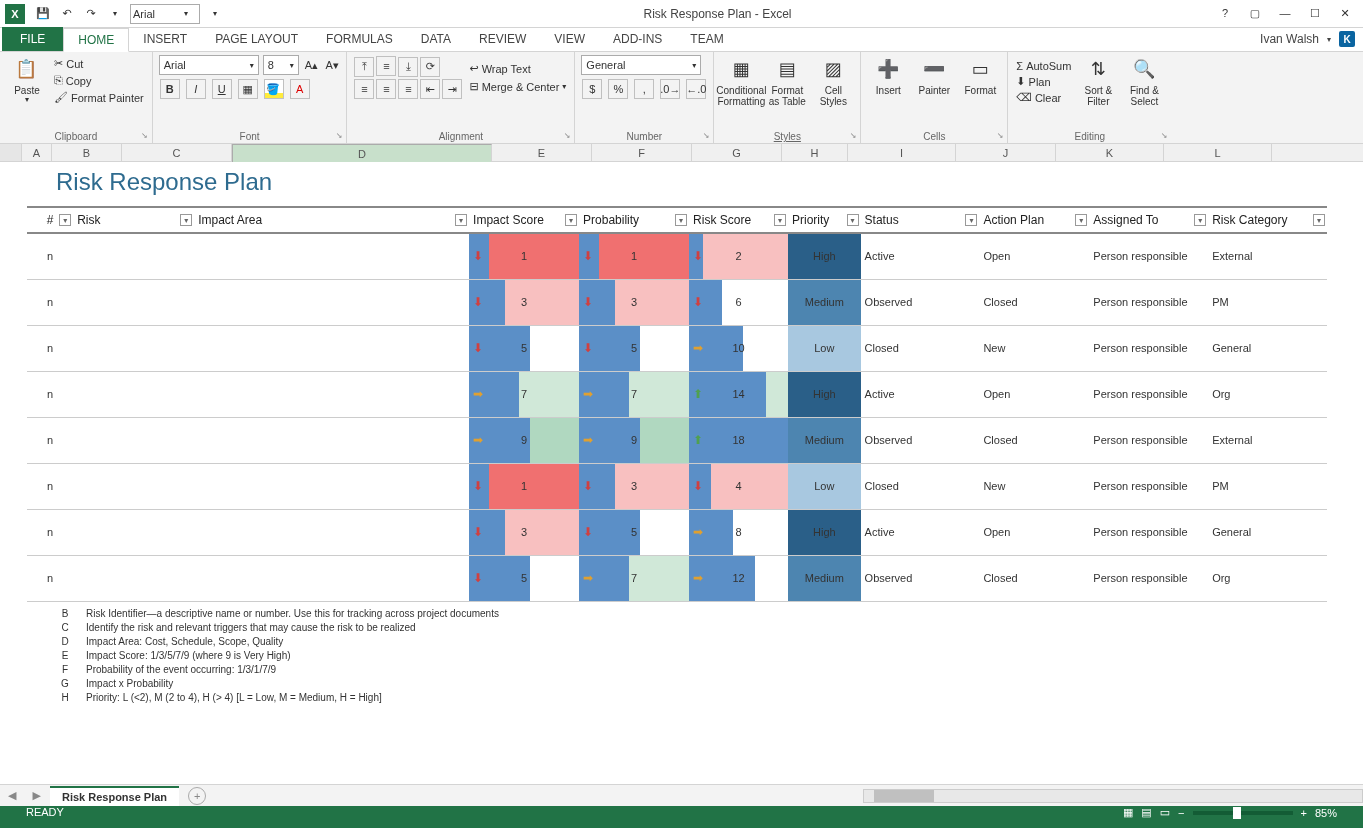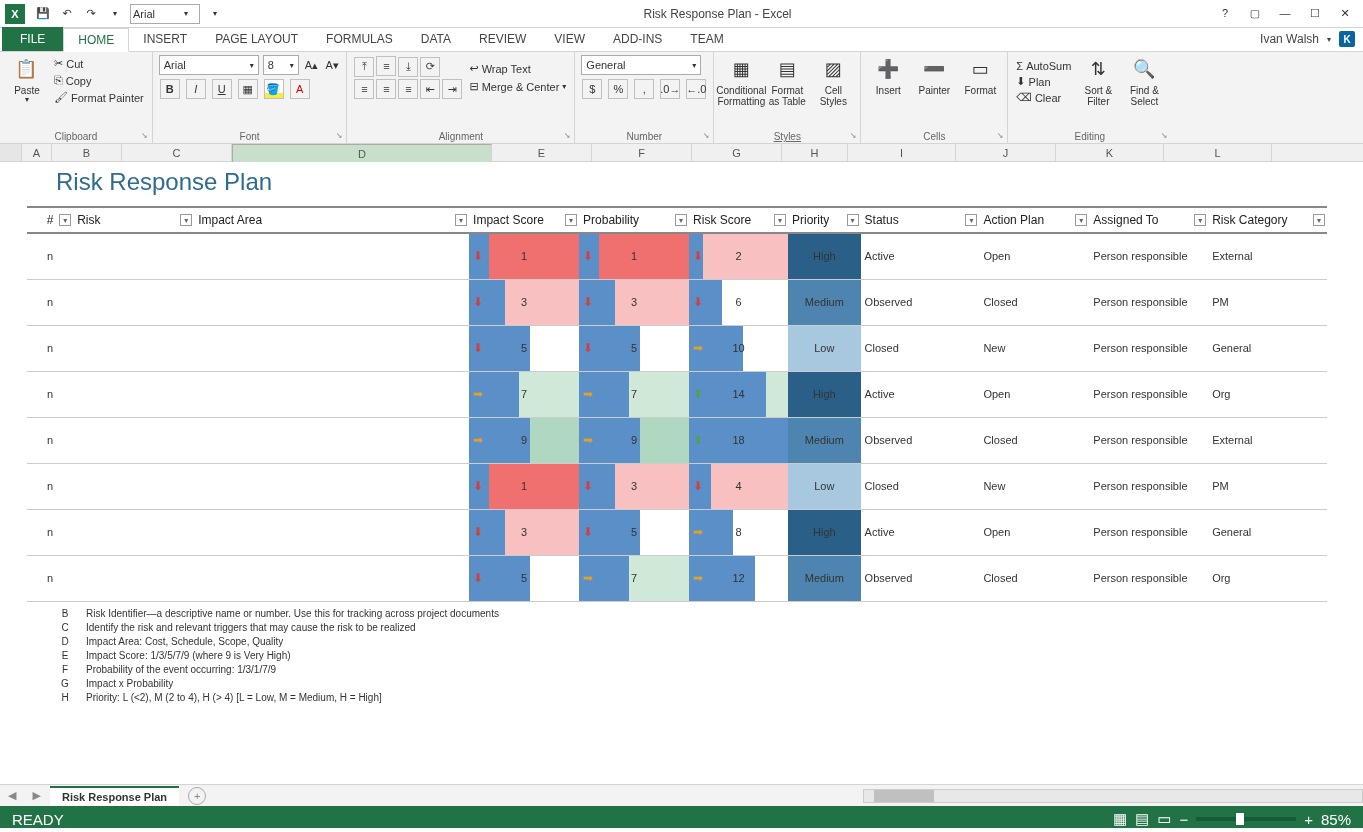--- a/index.html
+++ b/index.html
@@ -78,21 +78,21 @@
 
 
 .sheettabs { height: 22px; background: #f3f3f3; border-top: 1px solid #d4d4d4; display: flex; align-items: center; font-size: 11px; }
 .sheettabs .nav { padding: 0 8px; color: #888; }
 .sheettabs .stab { padding: 3px 12px; background: #fff; border-top: 2px solid #217346; margin: 0 1px; cursor: pointer; font-weight: bold; }
 .sheettabs .plus { width: 18px; height: 18px; border: 1px solid #aaa; border-radius: 50%; display: flex; align-items: center; justify-content: center; margin-left: 8px; cursor: pointer; color: #888; }
 .sheettabs .hscroll { margin-left: auto; width: 500px; height: 14px; background: #e8e8e8; border: 1px solid #ccc; position: relative; }
 .sheettabs .hscroll .thumb { position: absolute; left: 10px; width: 60px; top: 0; bottom: 0; background: #c0c0c0; }
 
 
-.status { height: 22px; background: #217346; color: #fff; display: flex; align-items: flex-end; padding: 0 12px; font-size: 15px; }
+.status { height: 22px; background: #217346; color: #fff; display: flex; align-items: flex-start; padding: 0 26px; font-size: 11px; }
 .status .right { margin-left: auto; display: flex; align-items: center; gap: 8px; }
 .status .slider { width: 100px; height: 4px; background: #135c35; position: relative; }
 .status .slider .t { position: absolute; left: 40%; top: -4px; width: 8px; height: 12px; background: #fff; }
 
 .xl-icon { width: 20px; height: 20px; background: #217346; color: #fff; display: flex; align-items: center; justify-content: center; font-weight: bold; font-size: 11px; }
 </style>
 </head>
 <body>
 
 <div class="titlebar">

